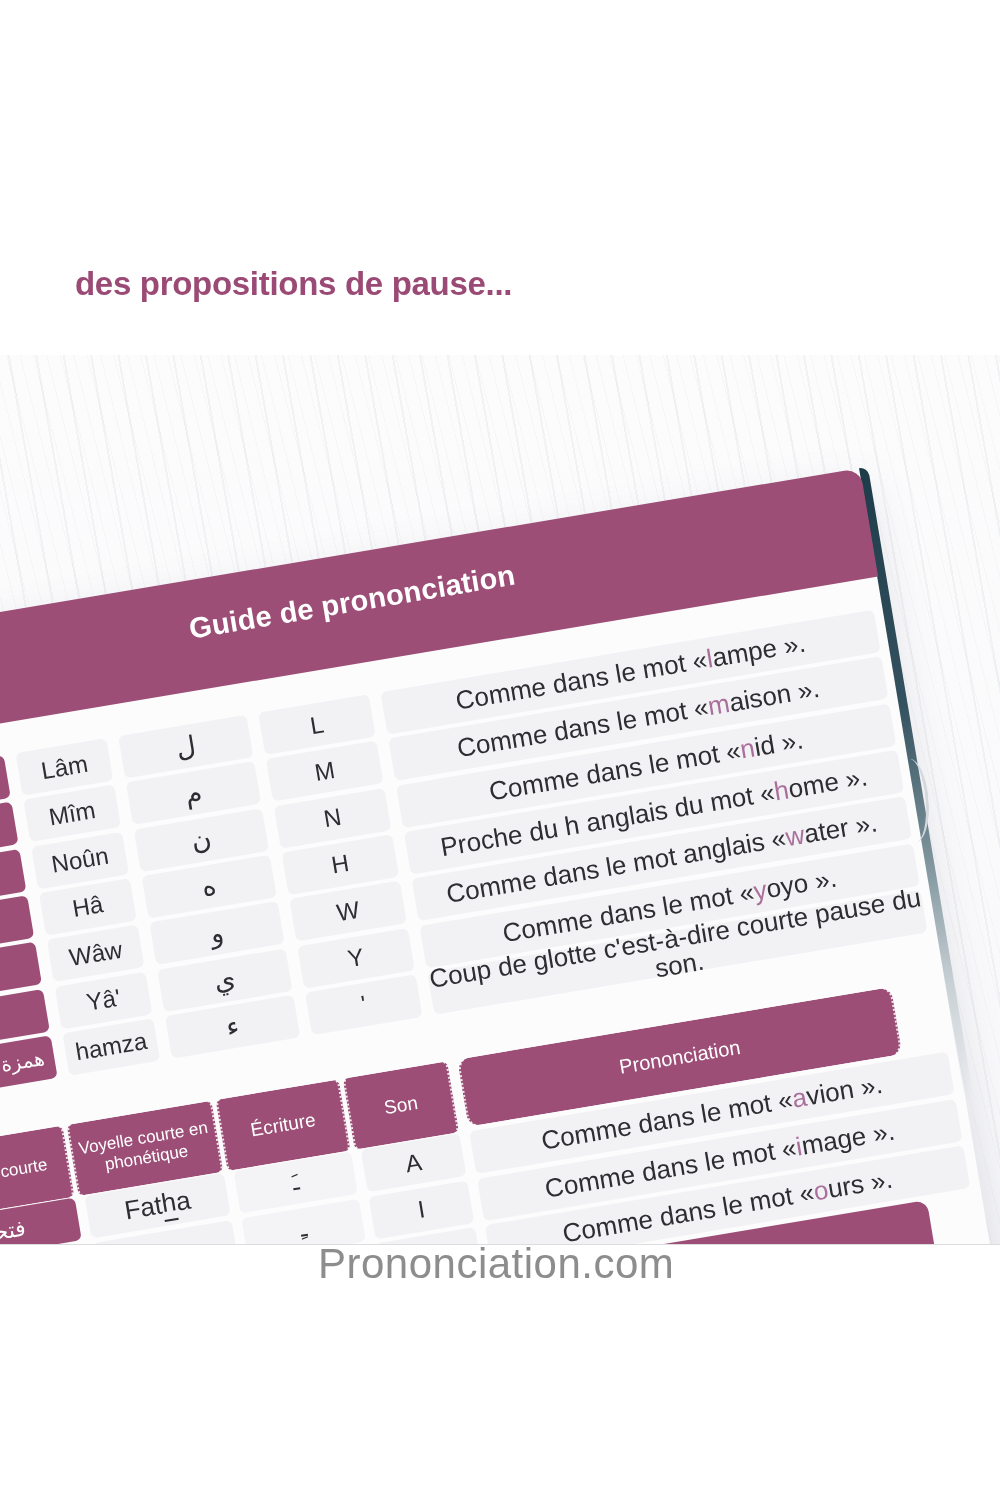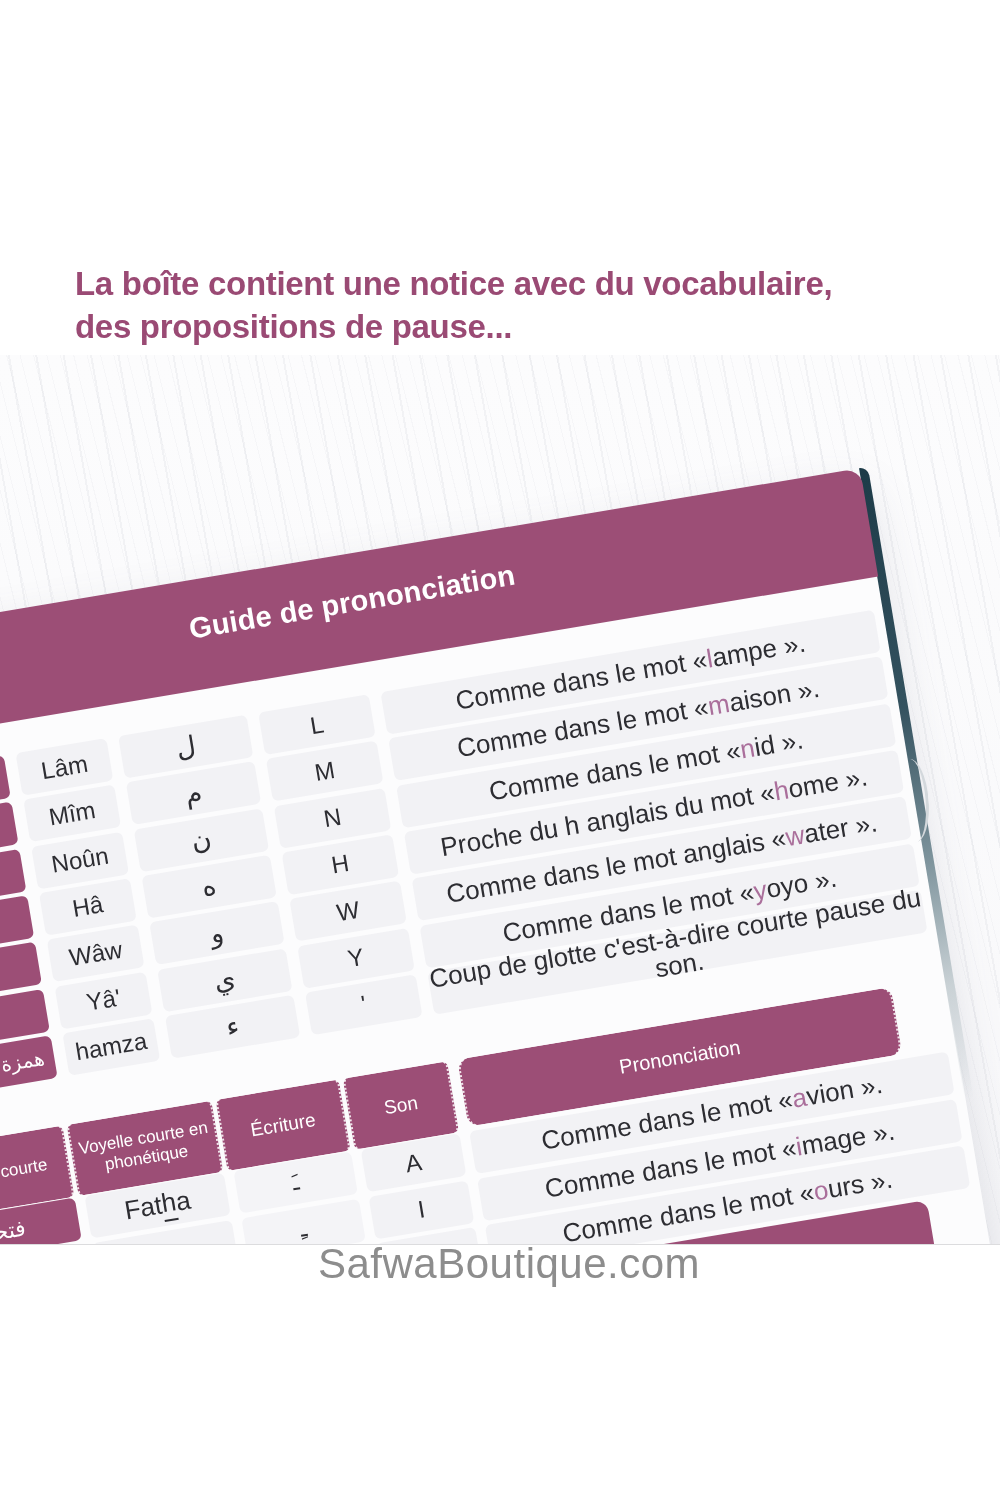--- a/index.html
+++ b/index.html
@@ -91,21 +91,20 @@
   
   .watermark{
     position:absolute;left:318px;top:1240px;
     font-size:42px;color:#8d8d8d;letter-spacing:0.5px;
   }
 </style>
 </head>
 <body>
 
 <div class="heading">
-  <div>La boîte contient une notice avec du vocabulaire,</div>
   <div>des propositions de pause...</div>
 </div>
 
 <div class="photo">
   <div class="page">
     <div class="spine"></div>
     <div class="curl"></div>
 
     <div class="band">
       <div class="band-title">Guide de prononciation</div>
@@ -244,13 +243,13 @@
             <span class="hl">o</span>
             <span class="post">urs ».</span>
           </div>
   </div>
 </div>
 
     <div class="band3"></div>
   </div>
 </div>
 
-<div class="watermark">SafwaBoutique.com</div>
+<div class="watermark">Prononciation.com</div>
 
 </body></html>

